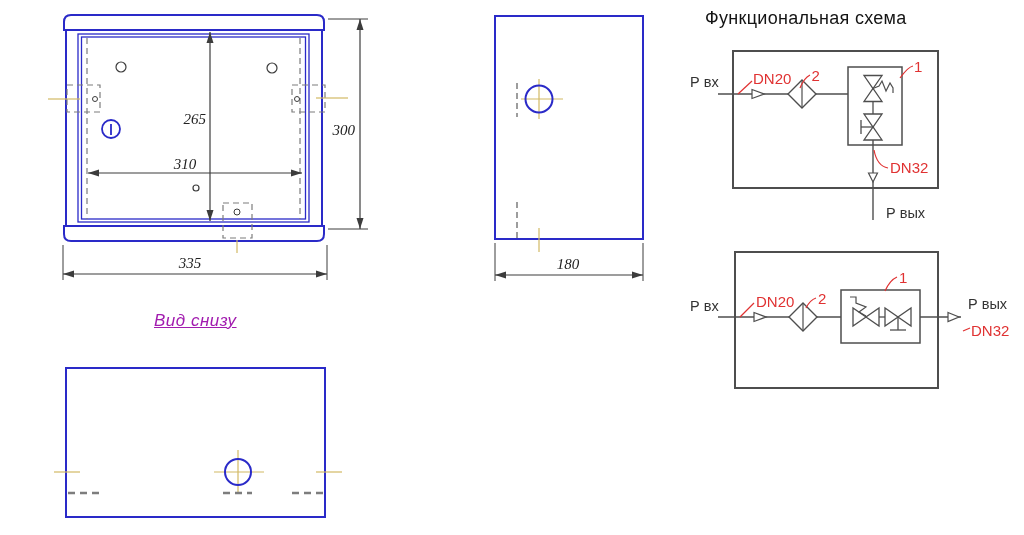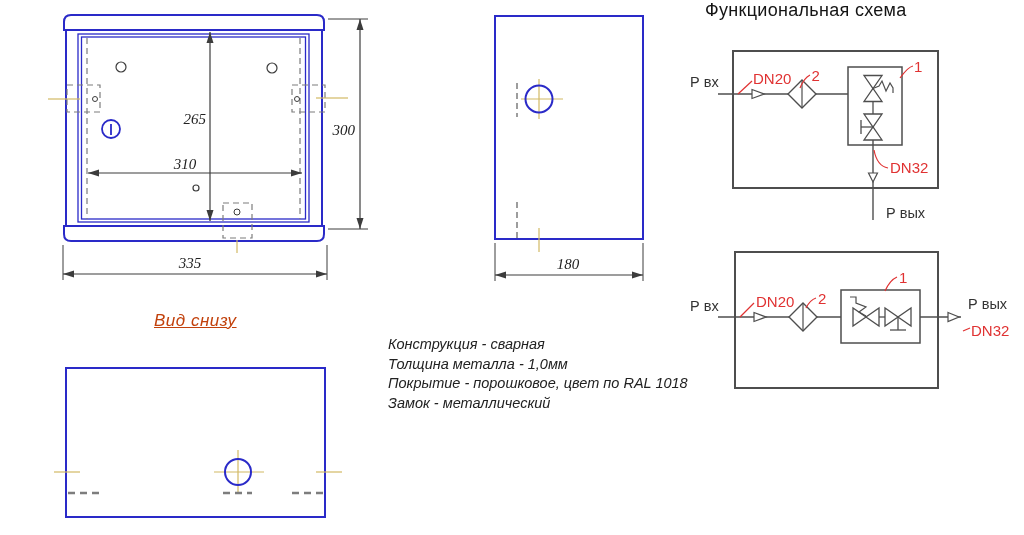--- a/index.html
+++ b/index.html
@@ -13,22 +13,22 @@
   .hid{stroke:#7d7d7d;fill:none;stroke-dasharray:6 4;}
   .hid2{stroke:#7d7d7d;fill:none;stroke-dasharray:7 5;}
   .cl{stroke:#d2b964;fill:none;}
   .sch{stroke:#4e4e4e;fill:none;}
   .schw{stroke:#4e4e4e;fill:#ffffff;}
   .red{stroke:#e03232;fill:none;}
   text.dimt{font:italic 15px "Liberation Serif",serif;fill:#222;}
   text.lbl{font:14.5px "Liberation Sans",sans-serif;fill:#333;}
   text.redlbl{font:15px "Liberation Sans",sans-serif;fill:#e03232;}
   
-  #schema-title{left:705px;top:0;font-size:18px;color:#141414;letter-spacing:.3px;}
-  #view-label{left:154px;top:311px;font-size:17px;font-style:italic;color:#c2410c;
+  #schema-title{left:705px;top:8px;font-size:18px;color:#141414;letter-spacing:.3px;}
+  #view-label{left:154px;top:311px;font-size:17px;font-style:italic;color:#a21caf;
               text-decoration:underline;letter-spacing:.5px;}
   #notes{left:388px;top:335px;font-size:14.5px;font-style:italic;color:#222;line-height:19.5px;}
   #legend{left:719px;top:407px;font-size:15.5px;color:#222;line-height:22px;}
 </style>
 </head>
 <body>
 
 <div id="stage">
 
   <svg class="abs" style="left:40px;top:0" width="340" height="300" viewBox="0 0 340 300">
@@ -124,26 +124,20 @@
     </g>
     <line class="cl" stroke-width="1.2" x1="14" y1="117" x2="40" y2="117"></line>
     <line class="cl" stroke-width="1.2" x1="276" y1="117" x2="302" y2="117"></line>
     <g>
       <line class="hid2" stroke-width="2.4" x1="28" y1="138" x2="64" y2="138"></line>
       <line class="hid2" stroke-width="2.4" x1="183" y1="138" x2="212" y2="138"></line>
       <line class="hid2" stroke-width="2.4" x1="252" y1="138" x2="288" y2="138"></line>
     </g>
   </svg>
 
-  <div class="abs" id="notes">
-    <div>Конструкция - сварная</div>
-    <div>Толщина металла - 1,0мм</div>
-    <div>Покрытие - порошковое, цвет по RAL 1018</div>
-    <div>Замок - металлический</div>
-  </div>
 
   <div class="abs" id="schema-title">Функциональная схема</div>
 
   <svg class="abs" style="left:680px;top:40px" width="344" height="195" viewBox="0 0 344 195">
     <rect class="sch" stroke-width="2" x="53" y="11" width="205" height="137"></rect>
     <line class="sch" stroke-width="1.4" x1="38" y1="54" x2="168" y2="54"></line>
     <polygon class="schw" stroke-width="1.2" points="72,49.5 84,54 72,58.5"></polygon>
     <g>
       <polygon class="schw" stroke-width="1.4" points="122,40 136,54 122,68 108,54"></polygon>
       <line class="sch" stroke-width="1.2" x1="122" y1="40" x2="122" y2="68"></line>

